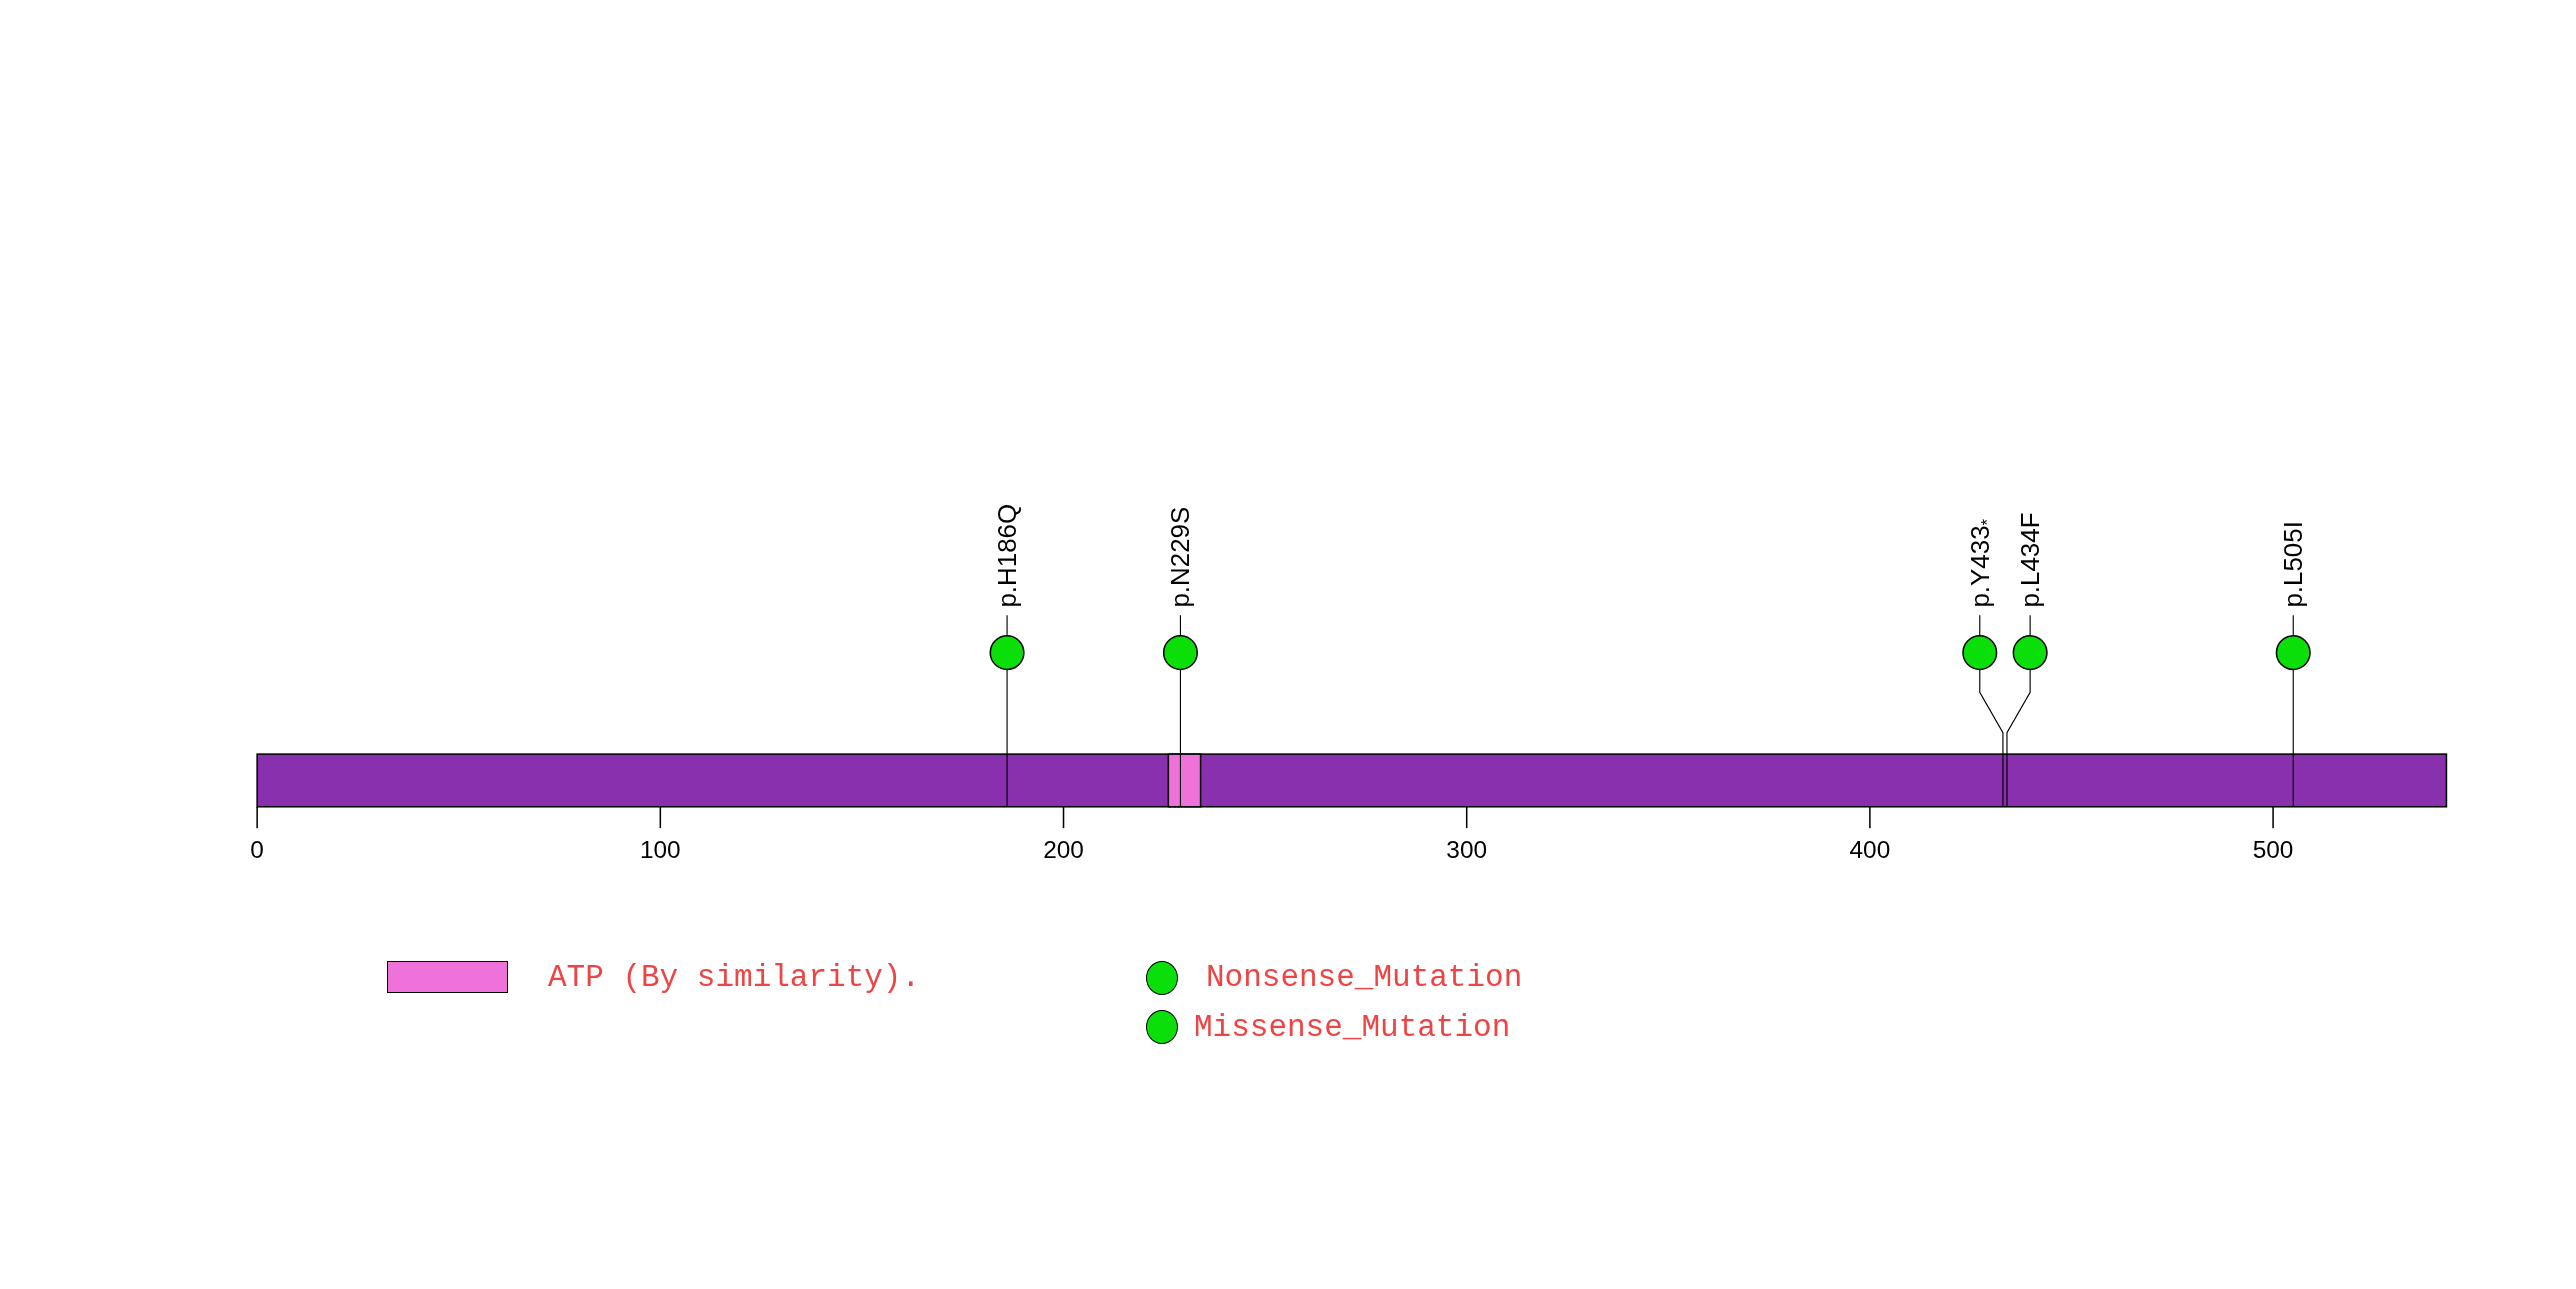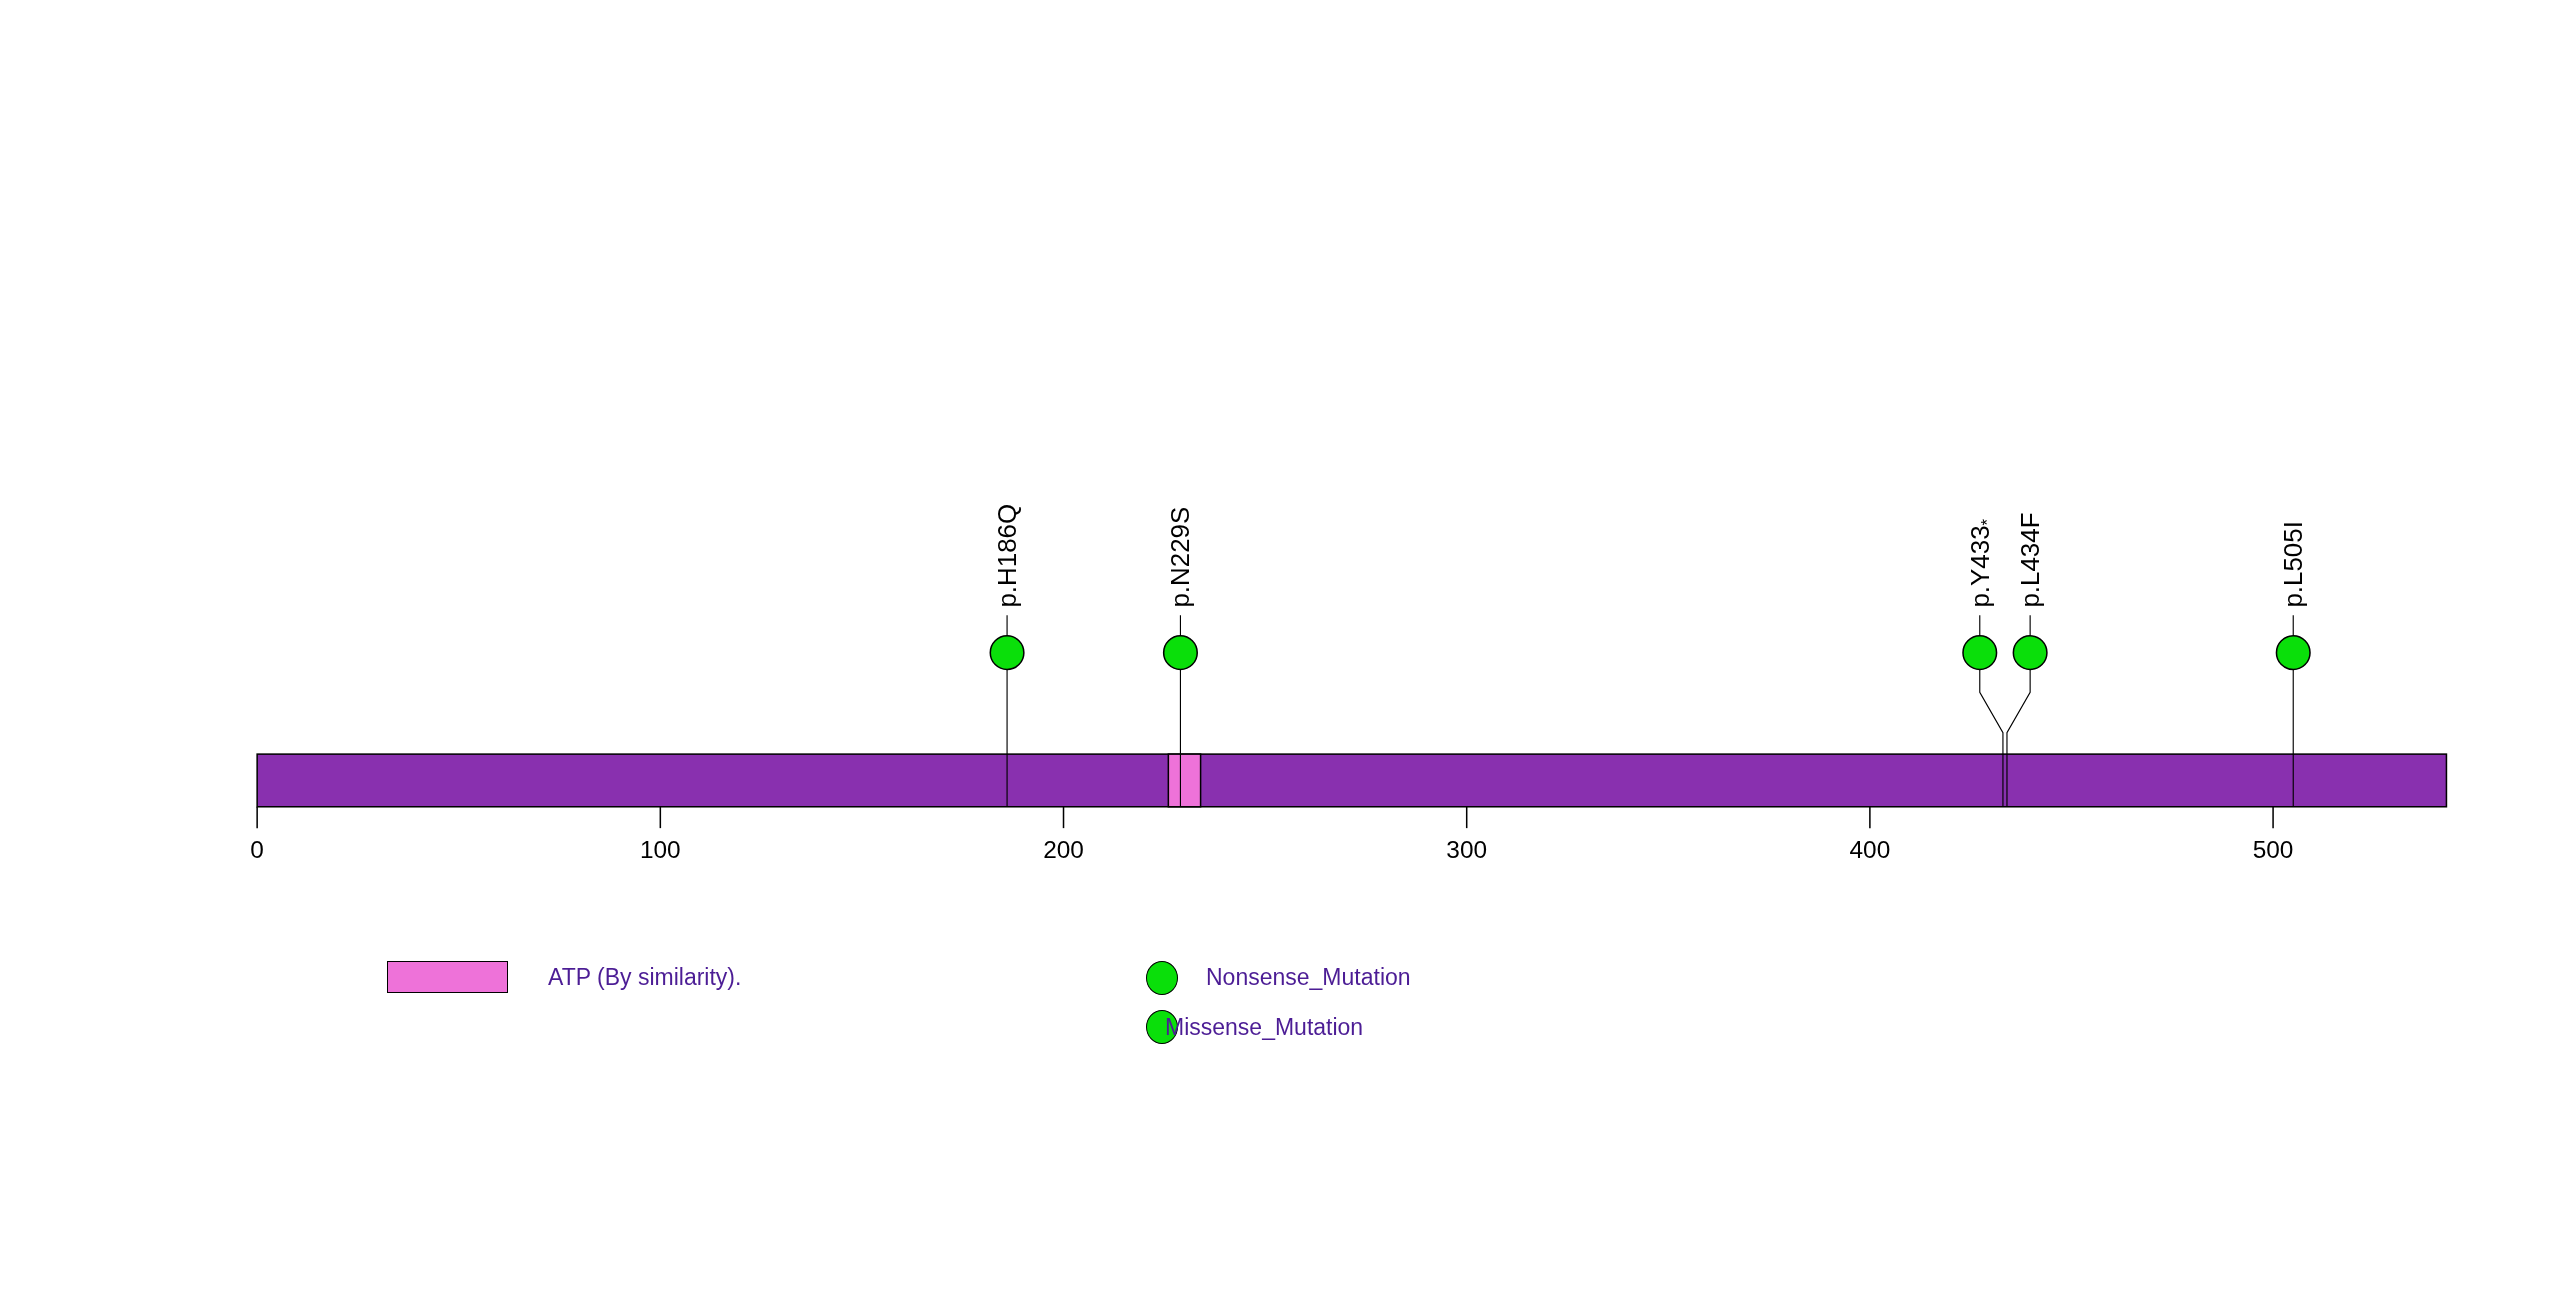--- a/index.html
+++ b/index.html
@@ -11,21 +11,21 @@
     font-family:"Liberation Sans", sans-serif;
     overflow:hidden;
   }
   svg text{font-family:"Liberation Sans", sans-serif;}
   .legend-swatch{
     position:absolute;left:387px;top:961px;width:121px;height:32px;
     border:1.5px solid #000;box-sizing:border-box;
   }
   .legend-label{
     position:absolute;height:32px;display:flex;align-items:center;
-    font-size:23px;color:#4c1d95;white-space:nowrap;
+    font-size:31px;color:#ef4444;white-space:nowrap;font-family:Liberation Mono, monospace;
   }
   .legend-circle{
     position:absolute;width:32px;height:34px;border-radius:50%;
     border:1.5px solid #000;box-sizing:border-box;
   }
 </style>
 </head>
 <body>
 
 <div class="canvas">
@@ -68,15 +68,15 @@
     </svg>
 
   
   <div class="legend-swatch" id="legend-swatch-domain" style="background: rgb(238, 114, 217);"></div>
   <div class="legend-label" style="left:548px;top:961px;">ATP (By similarity).</div>
 
   <div class="legend-circle" id="legend-circle-nonsense" style="left: 1146px; top: 961px; background: rgb(10, 223, 10);"></div>
   <div class="legend-label" style="left:1206px;top:961px;text-align:right;">Nonsense_Mutation</div>
 
   <div class="legend-circle" id="legend-circle-missense" style="left: 1146px; top: 1010px; background: rgb(10, 223, 10);"></div>
-  <div class="legend-label" style="left:1165px;top:1011px;">Missense_Mutation</div>
+  <div class="legend-label" style="left:1194px;top:1011px;">Missense_Mutation</div>
 </div>
 
 
 </body></html>

